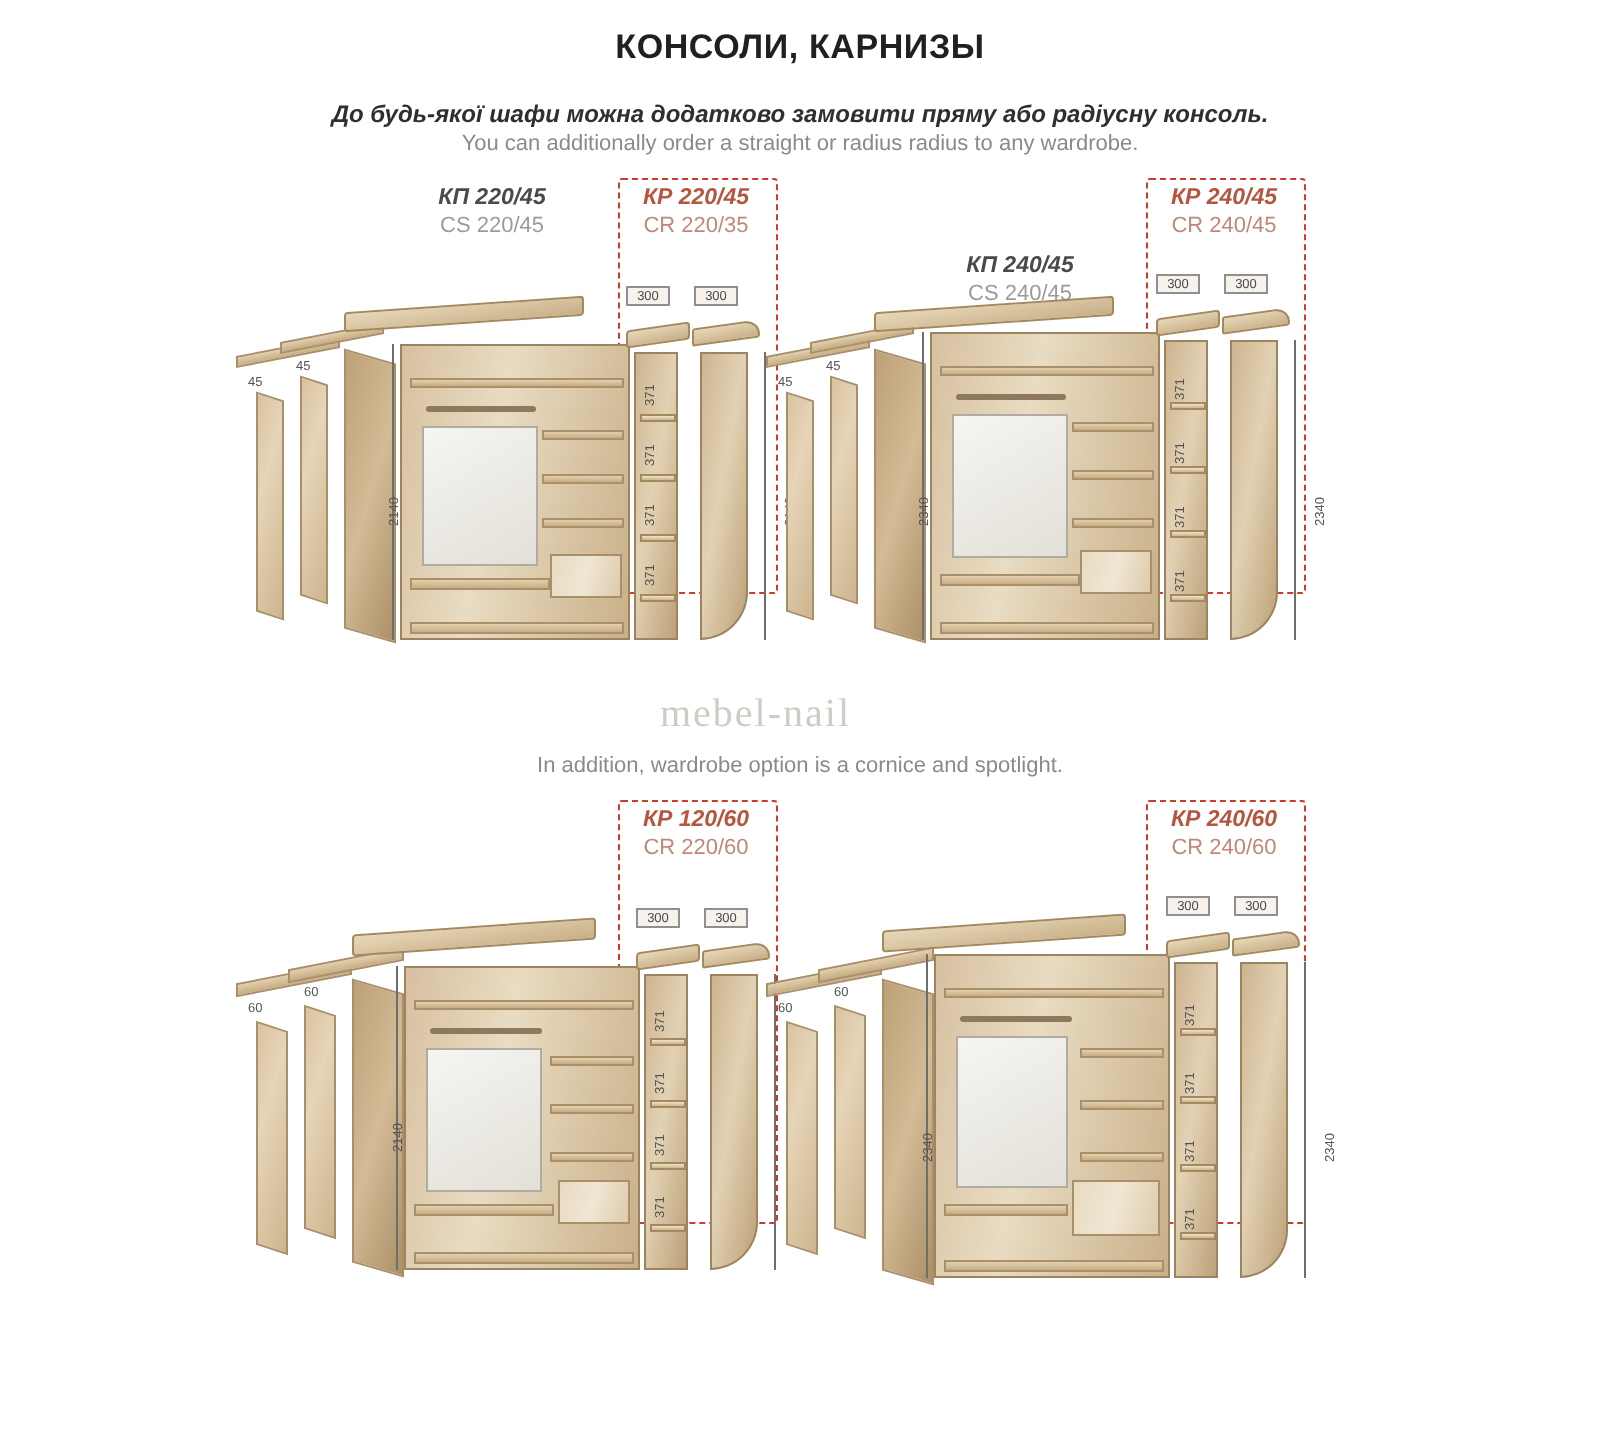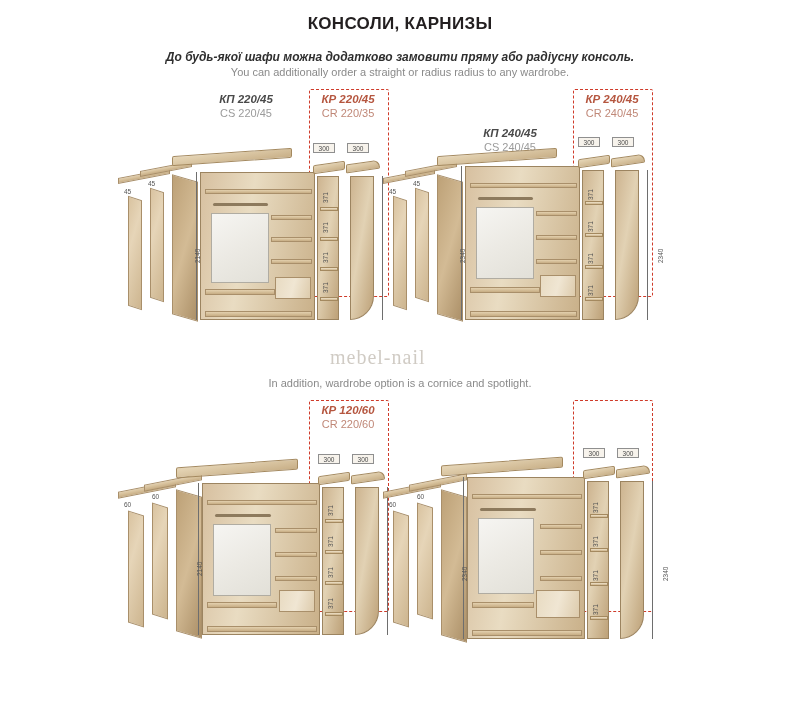--- a/index.html
+++ b/index.html
@@ -292,20 +292,24 @@
   <div class="caption-en">In addition, wardrobe option is a cornice and spotlight.</div>
 </div>
 
 <div class="section" style="height:290px;">
 
   <div class="labels-row" style="top:14px;">
     <div class="lbl red" style="left:293px; top:0; width:110px;">
       <div class="ru">КР 120/60</div>
       <div class="en">CR 220/60</div>
     </div>
+    <div class="lbl red" style="left:557px; top:0; width:110px;">
+      <div class="ru">КР 240/60</div>
+      <div class="en">CR 240/60</div>
+    </div>
   </div>
 
   <div class="dashed-box" style="left:309px; top:11px; width:80px; height:212px;"></div>
   <div class="dashed-box" style="left:573px; top:11px; width:80px; height:212px;"></div>
 
   <div class="grp" style="left:110px; top:52px; width:290px; height:220px;">
     <div class="shelf" style="left:8px; top:45px; width:58px; height:7px; transform:skewY(-11deg);"></div>
     <div class="shelf" style="left:34px; top:38px; width:58px; height:7px; transform:skewY(-11deg);"></div>
     <div class="panel" style="left:18px; top:72px; width:16px; height:112px; transform:skewY(18deg);"></div>
     <div class="panel" style="left:42px; top:64px; width:16px; height:112px; transform:skewY(18deg);"></div>

